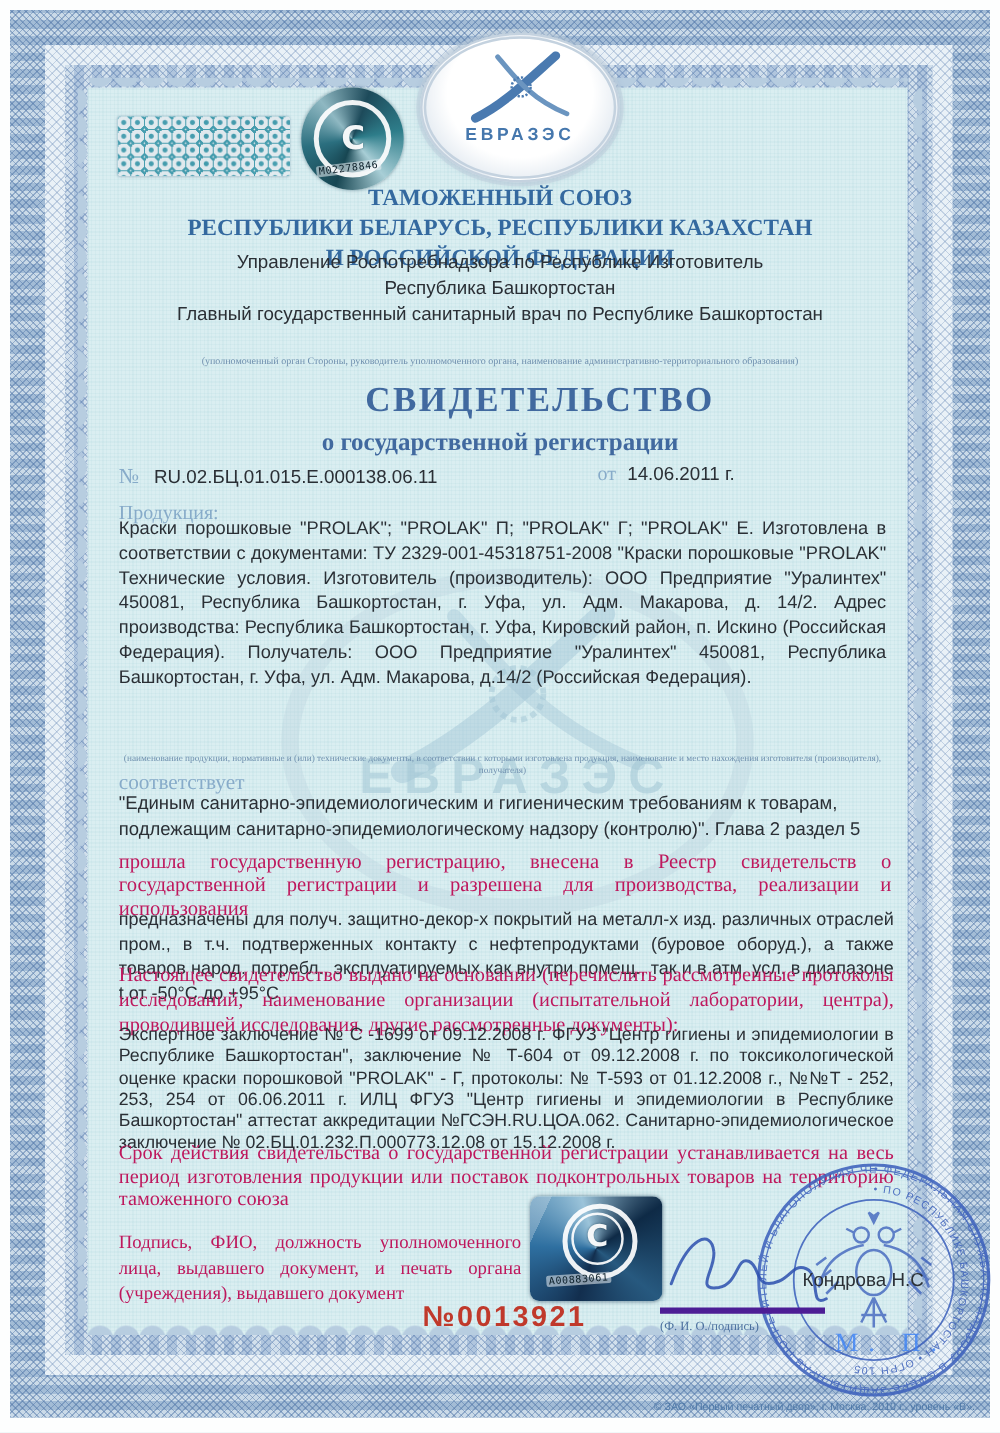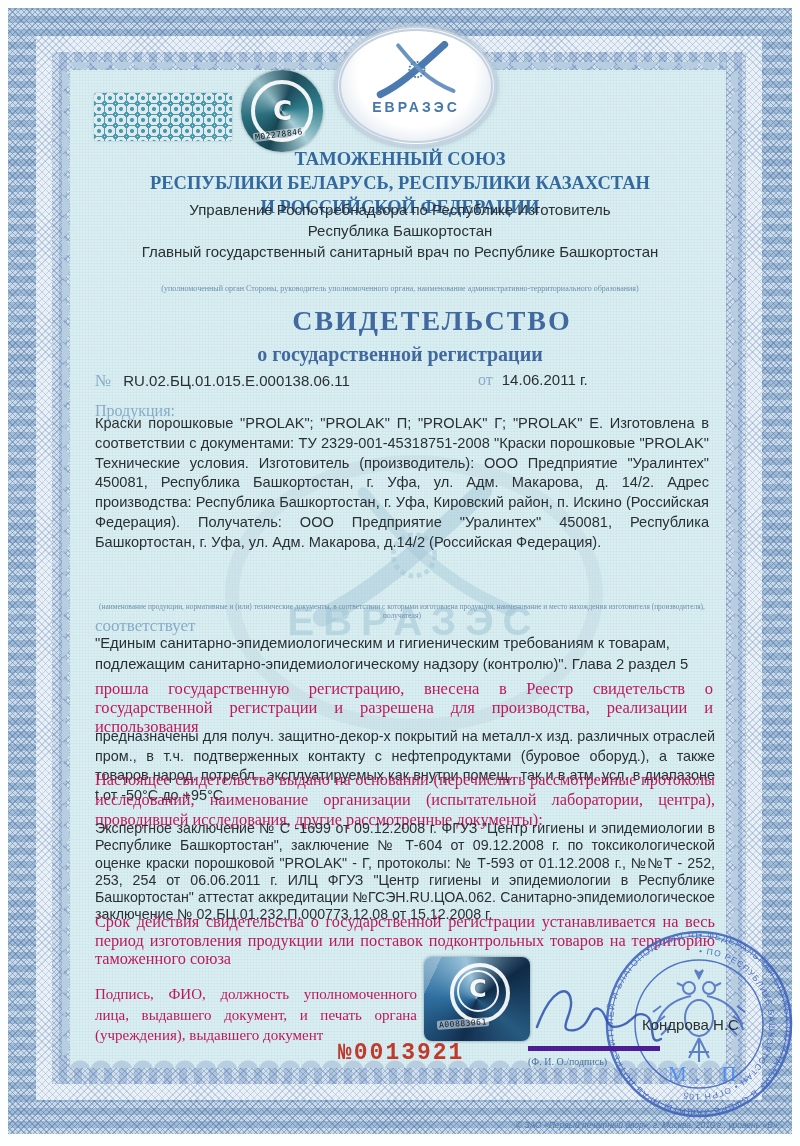--- a/index.html
+++ b/index.html
@@ -209,17 +209,17 @@
       <path d="M82,60 l-6,-3 M114,60 l6,-3"></path>
       <path d="M98,52 l-4,-8 4,3 4,-3 z" fill="#3f63bd"></path>
       <path d="M90,70 C70,74 58,86 54,104 M106,70 C126,74 138,86 142,104"></path>
       <path d="M60,80 l-8,6 M64,90 l-10,8 M70,99 l-10,10 M136,80 l8,6 M132,90 l10,8 M126,99 l10,10"></path>
       <ellipse cx="98" cy="92" rx="14" ry="18"></ellipse>
       <path d="M98,112 l-10,20 M98,112 l10,20 M98,112 l0,24 M88,126 l20,0"></path>
     </g>
   </svg>
   <div class="abs" id="mp-mark">М. П.</div>
 
-  <div class="abs" style="left:338px;top:1040px;font-size:23px;font-weight:bold;color:#c0392b;letter-spacing:2px;z-index:8;font-family:Liberation Mono, monospace;">№0013921</div>
-
-  <div class="abs" style="left:0;top:1120px;width:780px;text-align:right;font-size:8.5px;color:#4f79a8;z-index:8;font-family:'Liberation Sans',sans-serif;font-style:italic;">© ЗАО «Первый печатный двор», г. Москва, 2010 г., уровень «В».</div>
+  <div class="abs" style="left:338px;top:1040px;font-size:23px;font-weight:bold;color:#c0392b;letter-spacing:2px;z-index:8;font-family:Liberation Sans, sans-serif;">№0013921</div>
+
+  <div class="abs" style="left:0;top:1120px;width:780px;text-align:right;font-size:8.5px;color:#4f79a8;z-index:8;font-family:'Liberation Sans',sans-serif;">© ЗАО «Первый печатный двор», г. Москва, 2010 г., уровень «В».</div>
 
 </div>
 
 </body></html>

